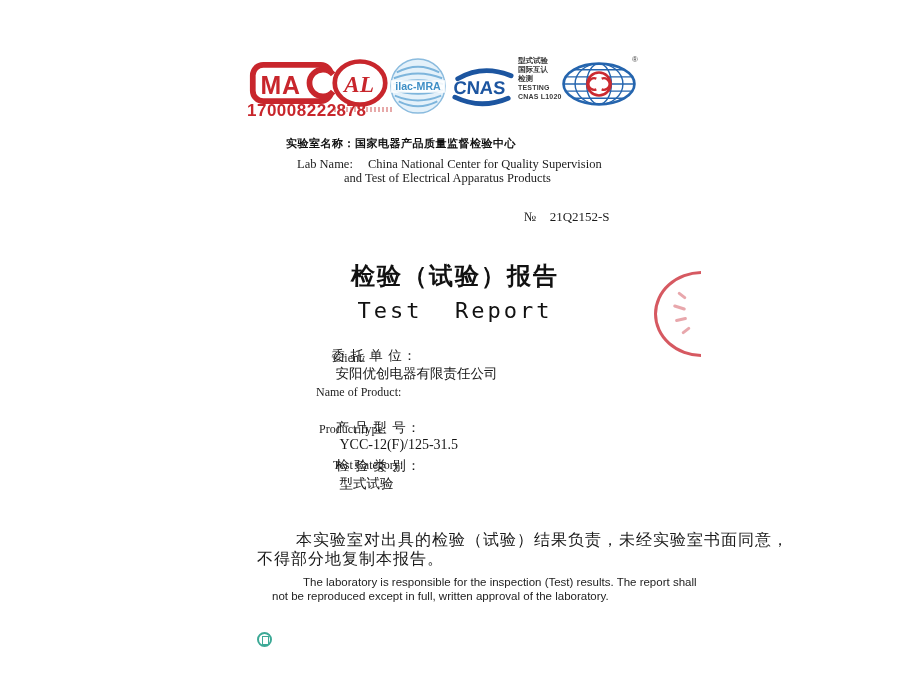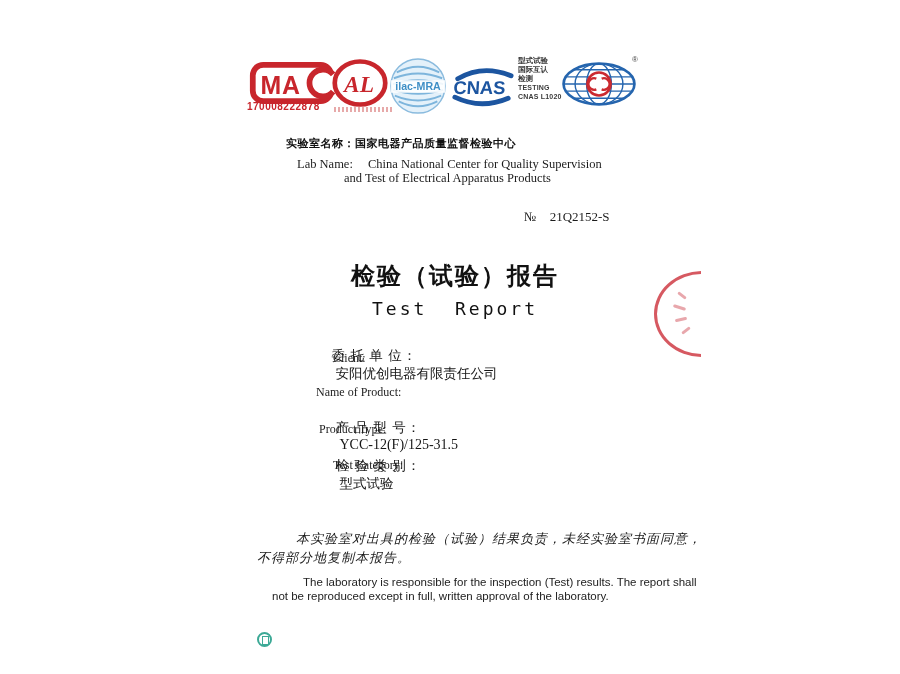--- a/index.html
+++ b/index.html
@@ -2,49 +2,49 @@
 <html><head>
 <meta charset="utf-8">
 <style>
   html,body{margin:0;padding:0;background:#ffffff;}
   #page{position:relative;width:900px;height:674px;background:#ffffff;overflow:hidden;
         font-family:"Liberation Serif", serif;color:#222;}
   .abs{position:absolute;}
 
   
   .logo-num{font-family:"Liberation Sans",sans-serif;font-weight:bold;color:#c8262c;
-            font-size:10px;letter-spacing:0.5px;}
+            font-size:17px;letter-spacing:0.5px;}
   .fineprint{width:58px;height:5px;opacity:.55;
       background:repeating-linear-gradient(90deg, rgba(200,60,60,.8) 0 2px, transparent 2px 4px);}
   .accred{font-size:7.5px;line-height:9px;font-weight:bold;color:#3a3a3a;
           font-family:"Liberation Sans",sans-serif;}
   .accred .en{font-size:7px;letter-spacing:.2px;}
   .reg{font-size:8px;color:#444;font-family:"Liberation Sans",sans-serif;}
 
   
   .lab-zh{font-size:11px;font-weight:bold;color:#111;letter-spacing:.5px;}
   .lab-en{font-size:12.5px;color:#1c1c1c;}
 
   .report-no{font-size:13px;color:#1c1c1c;}
   .report-no .val{margin-left:10px;}
 
   .title-wrap{left:310px;top:239px;width:290px;text-align:center;margin-top:21px;}
   .title-zh{font-size:24px;font-weight:bold;color:#111;letter-spacing:2px;}
-  .title-en{font-family:"DejaVu Sans Mono",monospace;font-size:18px;color:#111;
+  .title-en{font-family:"DejaVu Sans Mono",monospace;font-size:22px;color:#111;
             letter-spacing:3px;white-space:pre;margin-top:6px;}
 
   
   .f-zh{font-size:13.5px;color:#151515;white-space:pre;}
   .f-zh .lbl{letter-spacing:1px;}
   .f-zh .val{margin-left:4px;}
   .f-en{font-size:12px;color:#1c1c1c;}
   .serif-val{font-size:14px;}
 
   
-  .notice-zh{font-size:13px;color:#1a1a1a;letter-spacing:1px;white-space:pre;font-style:italic;}
+  .notice-zh{font-size:16px;color:#1a1a1a;letter-spacing:1px;white-space:pre;}
   .notice-en{font-size:11.5px;color:#222;font-family:"Liberation Sans",sans-serif;}
 
   
   .seal-clip{left:651px;top:264px;width:50px;height:100px;overflow:hidden;}
   .seal-circle{position:absolute;left:3px;top:7px;width:96px;height:86px;
       border:3px solid rgba(203,42,52,.78);border-radius:50%;box-sizing:border-box;}
   .seal-frag{position:absolute;background:rgba(205,60,70,.45);border-radius:2px;}
 
   
   .green-stamp{left:257px;top:632px;width:15px;height:15px;border:2px solid #27a08b;

